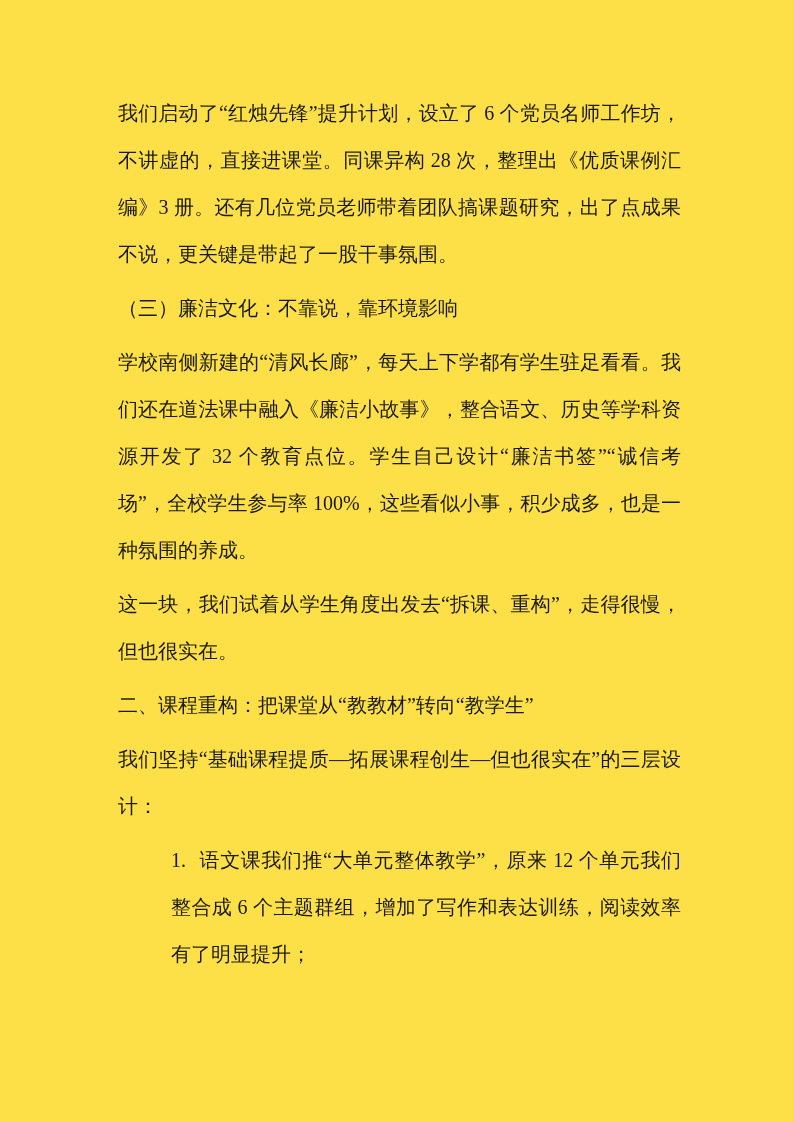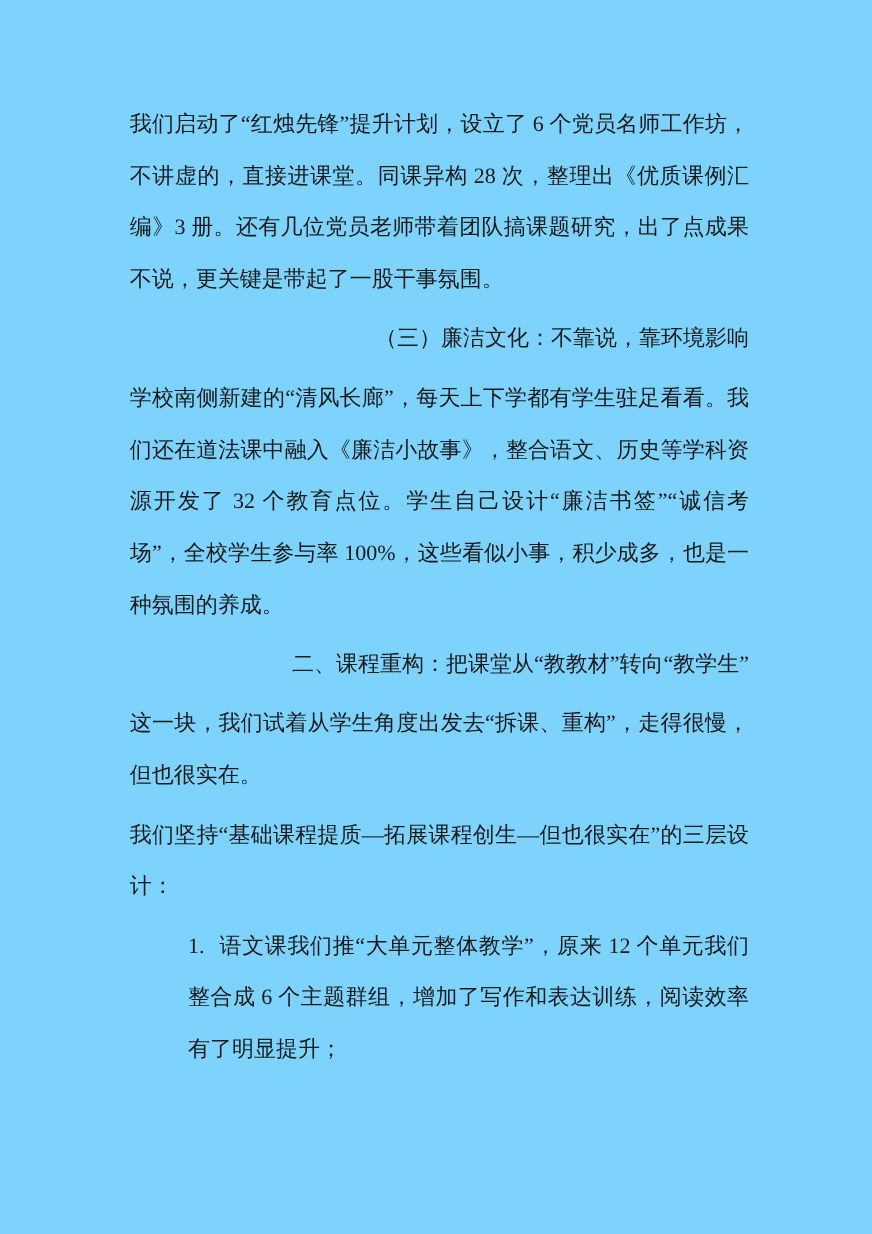--- a/index.html
+++ b/index.html
@@ -5,56 +5,56 @@
   html, body {
     margin: 0;
     padding: 0;
     background: #ffffff;
   }
   .page {
     position: relative;
     width: 793px;
     height: 1122px;
     box-sizing: border-box;
-    background: #7dd3fc;
+    background: #fde047;
     padding: 90px 112px 0 118px;
     overflow: hidden;
     font-family: "Liberation Serif", "DejaVu Serif", serif;
     font-size: 20px;
     color: #1a1a1a;
   }
   .block {
     margin: 0 0 7px 0;
     line-height: 47px;
     text-align: justify;
   }
   .heading {
-    text-align: right;
+    text-align: left;
   }
   .list-item {
     margin-left: 53px;
   }
   .list-number {
     display: inline-block;
     margin-right: 13px;
   }
 </style>
 </head>
 <body>
 
 <div class="page">
   <p class="block">我们启动了“红烛先锋”提升计划，设立了 6 个党员名师工作坊，不讲虚的，直接进课堂。同课异构 28 次，整理出《优质课例汇编》3 册。还有几位党员老师带着团队搞课题研究，出了点成果不说，更关键是带起了一股干事氛围。</p>
 
   <p class="block heading">（三）廉洁文化：不靠说，靠环境影响</p>
 
   <p class="block">学校南侧新建的“清风长廊”，每天上下学都有学生驻足看看。我们还在道法课中融入《廉洁小故事》，整合语文、历史等学科资源开发了 32 个教育点位。学生自己设计“廉洁书签”“诚信考场”，全校学生参与率 100%，这些看似小事，积少成多，也是一种氛围的养成。</p>
 
+  <p class="block">这一块，我们试着从学生角度出发去“拆课、重构”，走得很慢，但也很实在。</p>
+
   <p class="block heading">二、课程重构：把课堂从“教教材”转向“教学生”</p>
-
-  <p class="block">这一块，我们试着从学生角度出发去“拆课、重构”，走得很慢，但也很实在。</p>
 
 
   <p class="block">我们坚持“基础课程提质—拓展课程创生—但也很实在”的三层设计：</p>
 
   <p class="block list-item">
     <span class="list-number">1.</span><span>语文课我们推“大单元整体教学”，原来 12 个单元我们整合成 6 个主题群组，增加了写作和表达训练，阅读效率有了明显提升；</span>
   </p>
 </div>
 
 </body></html>

